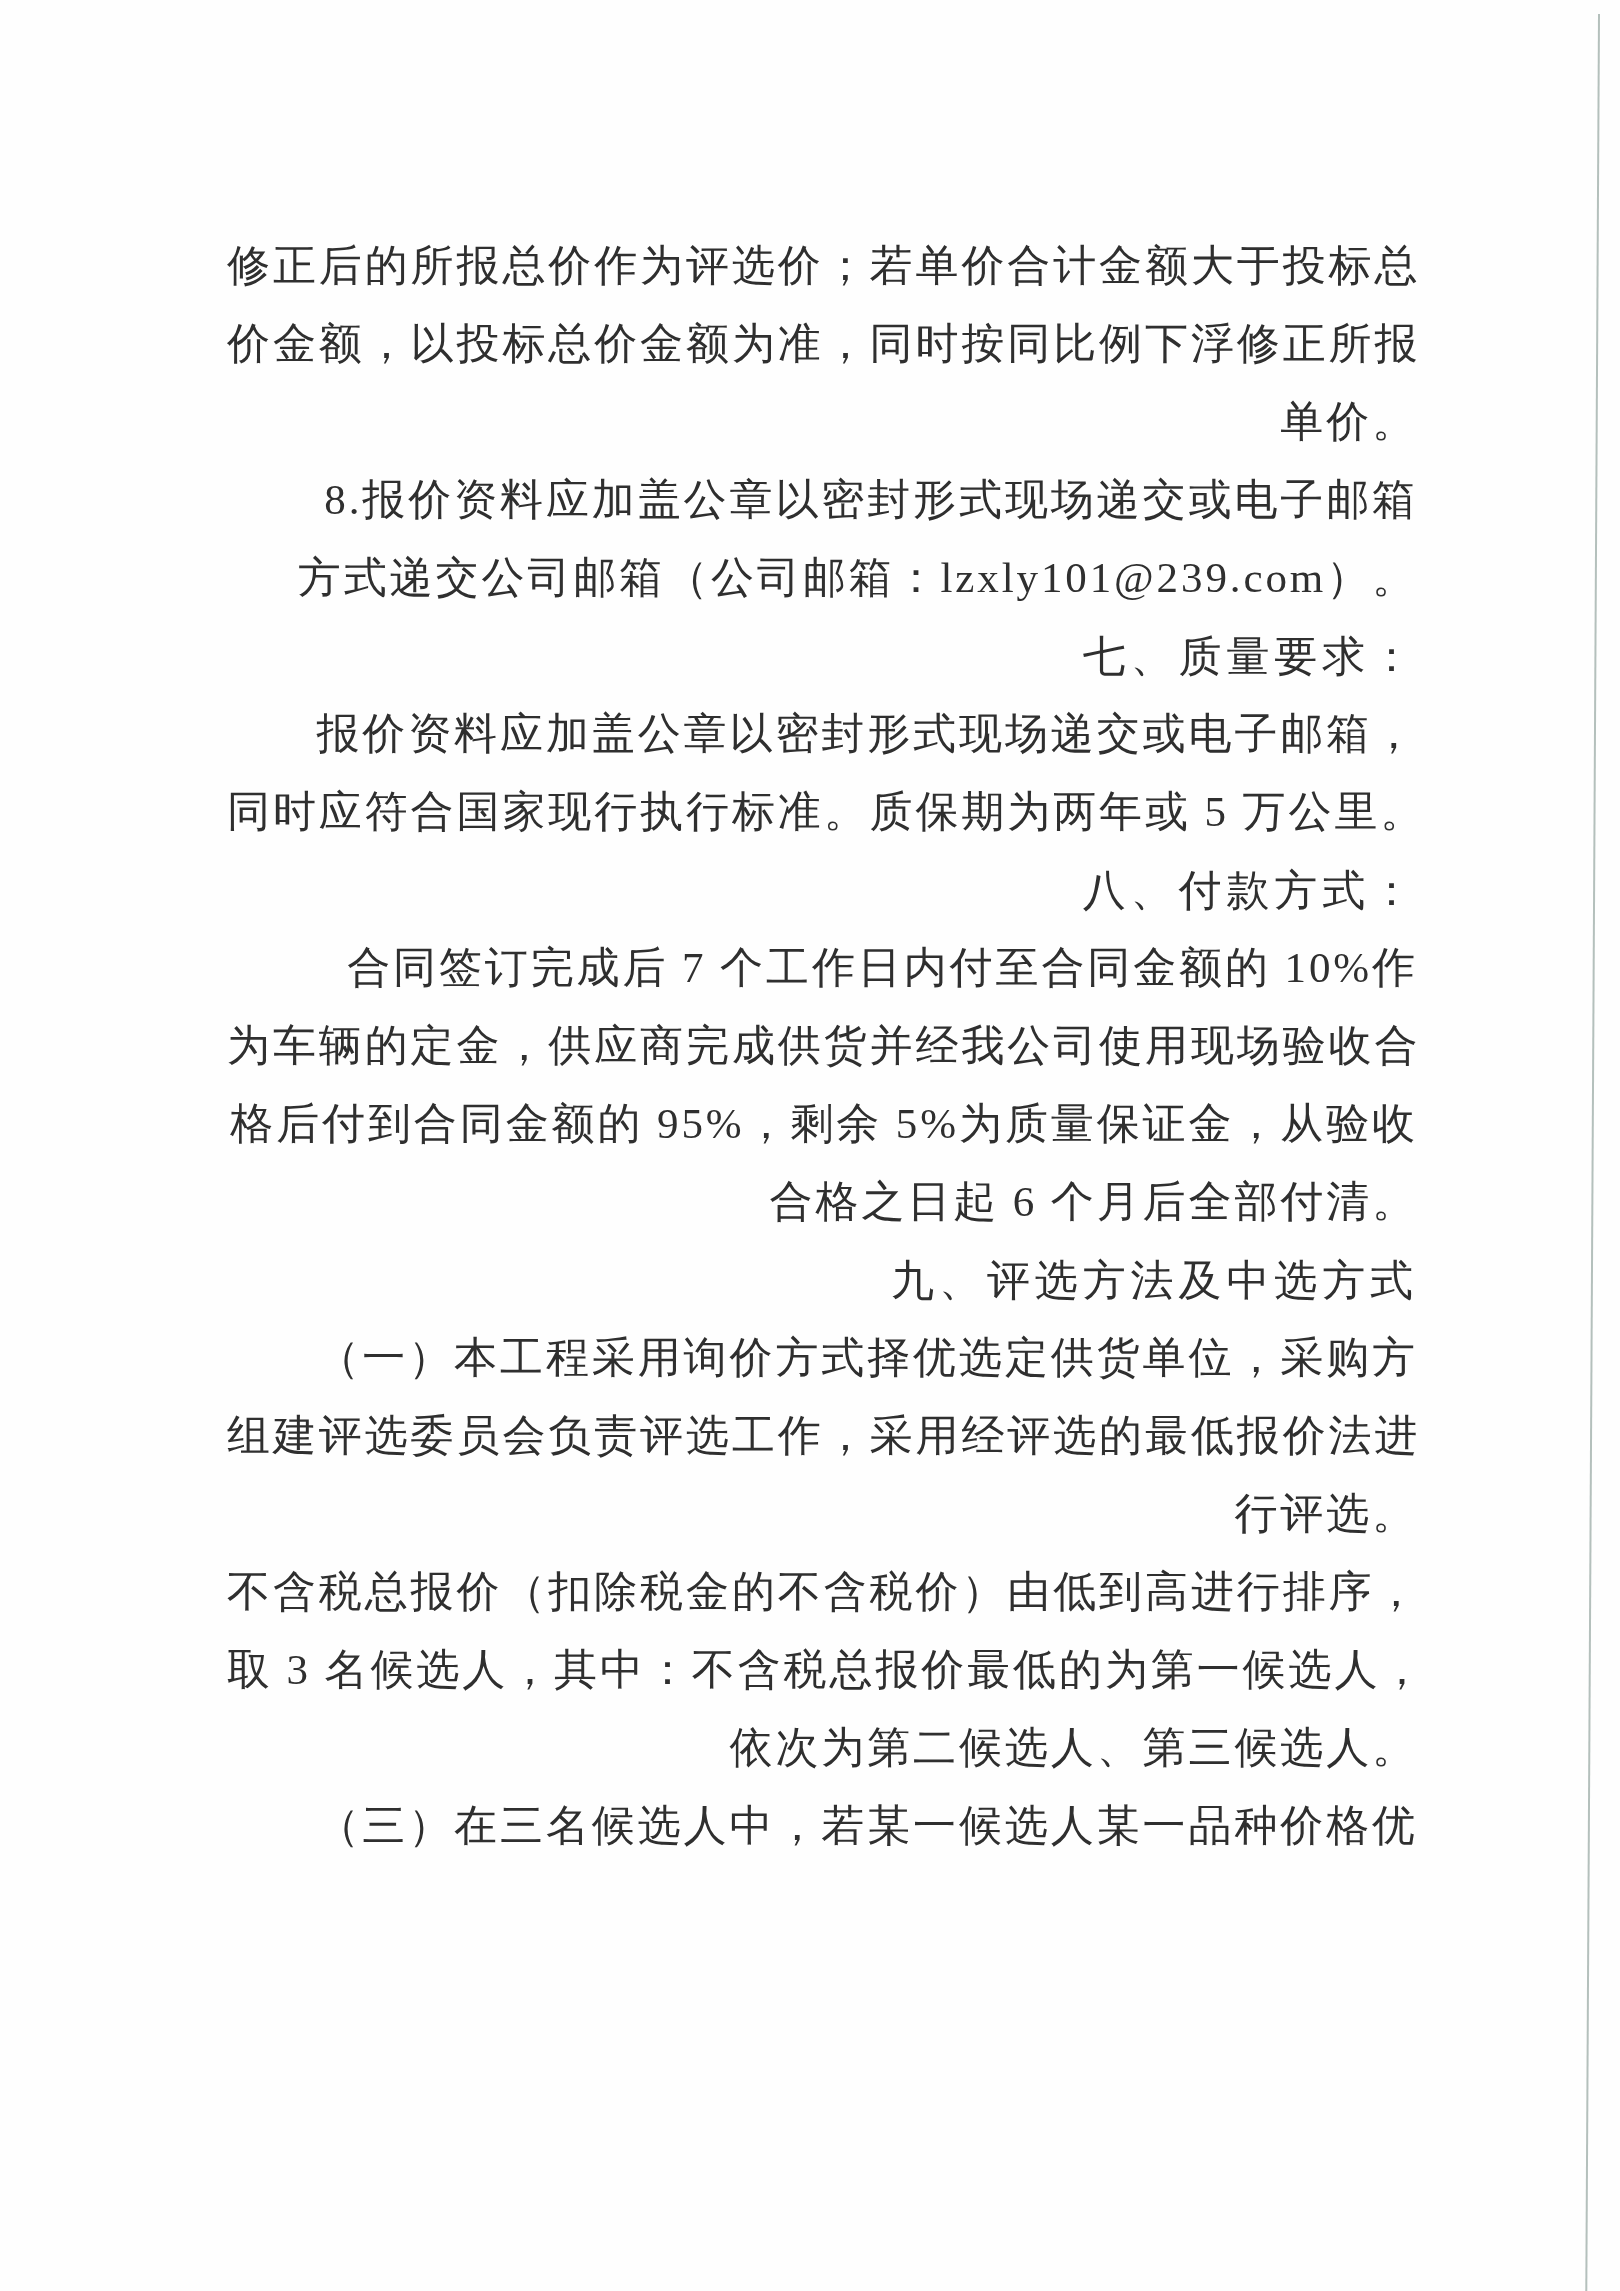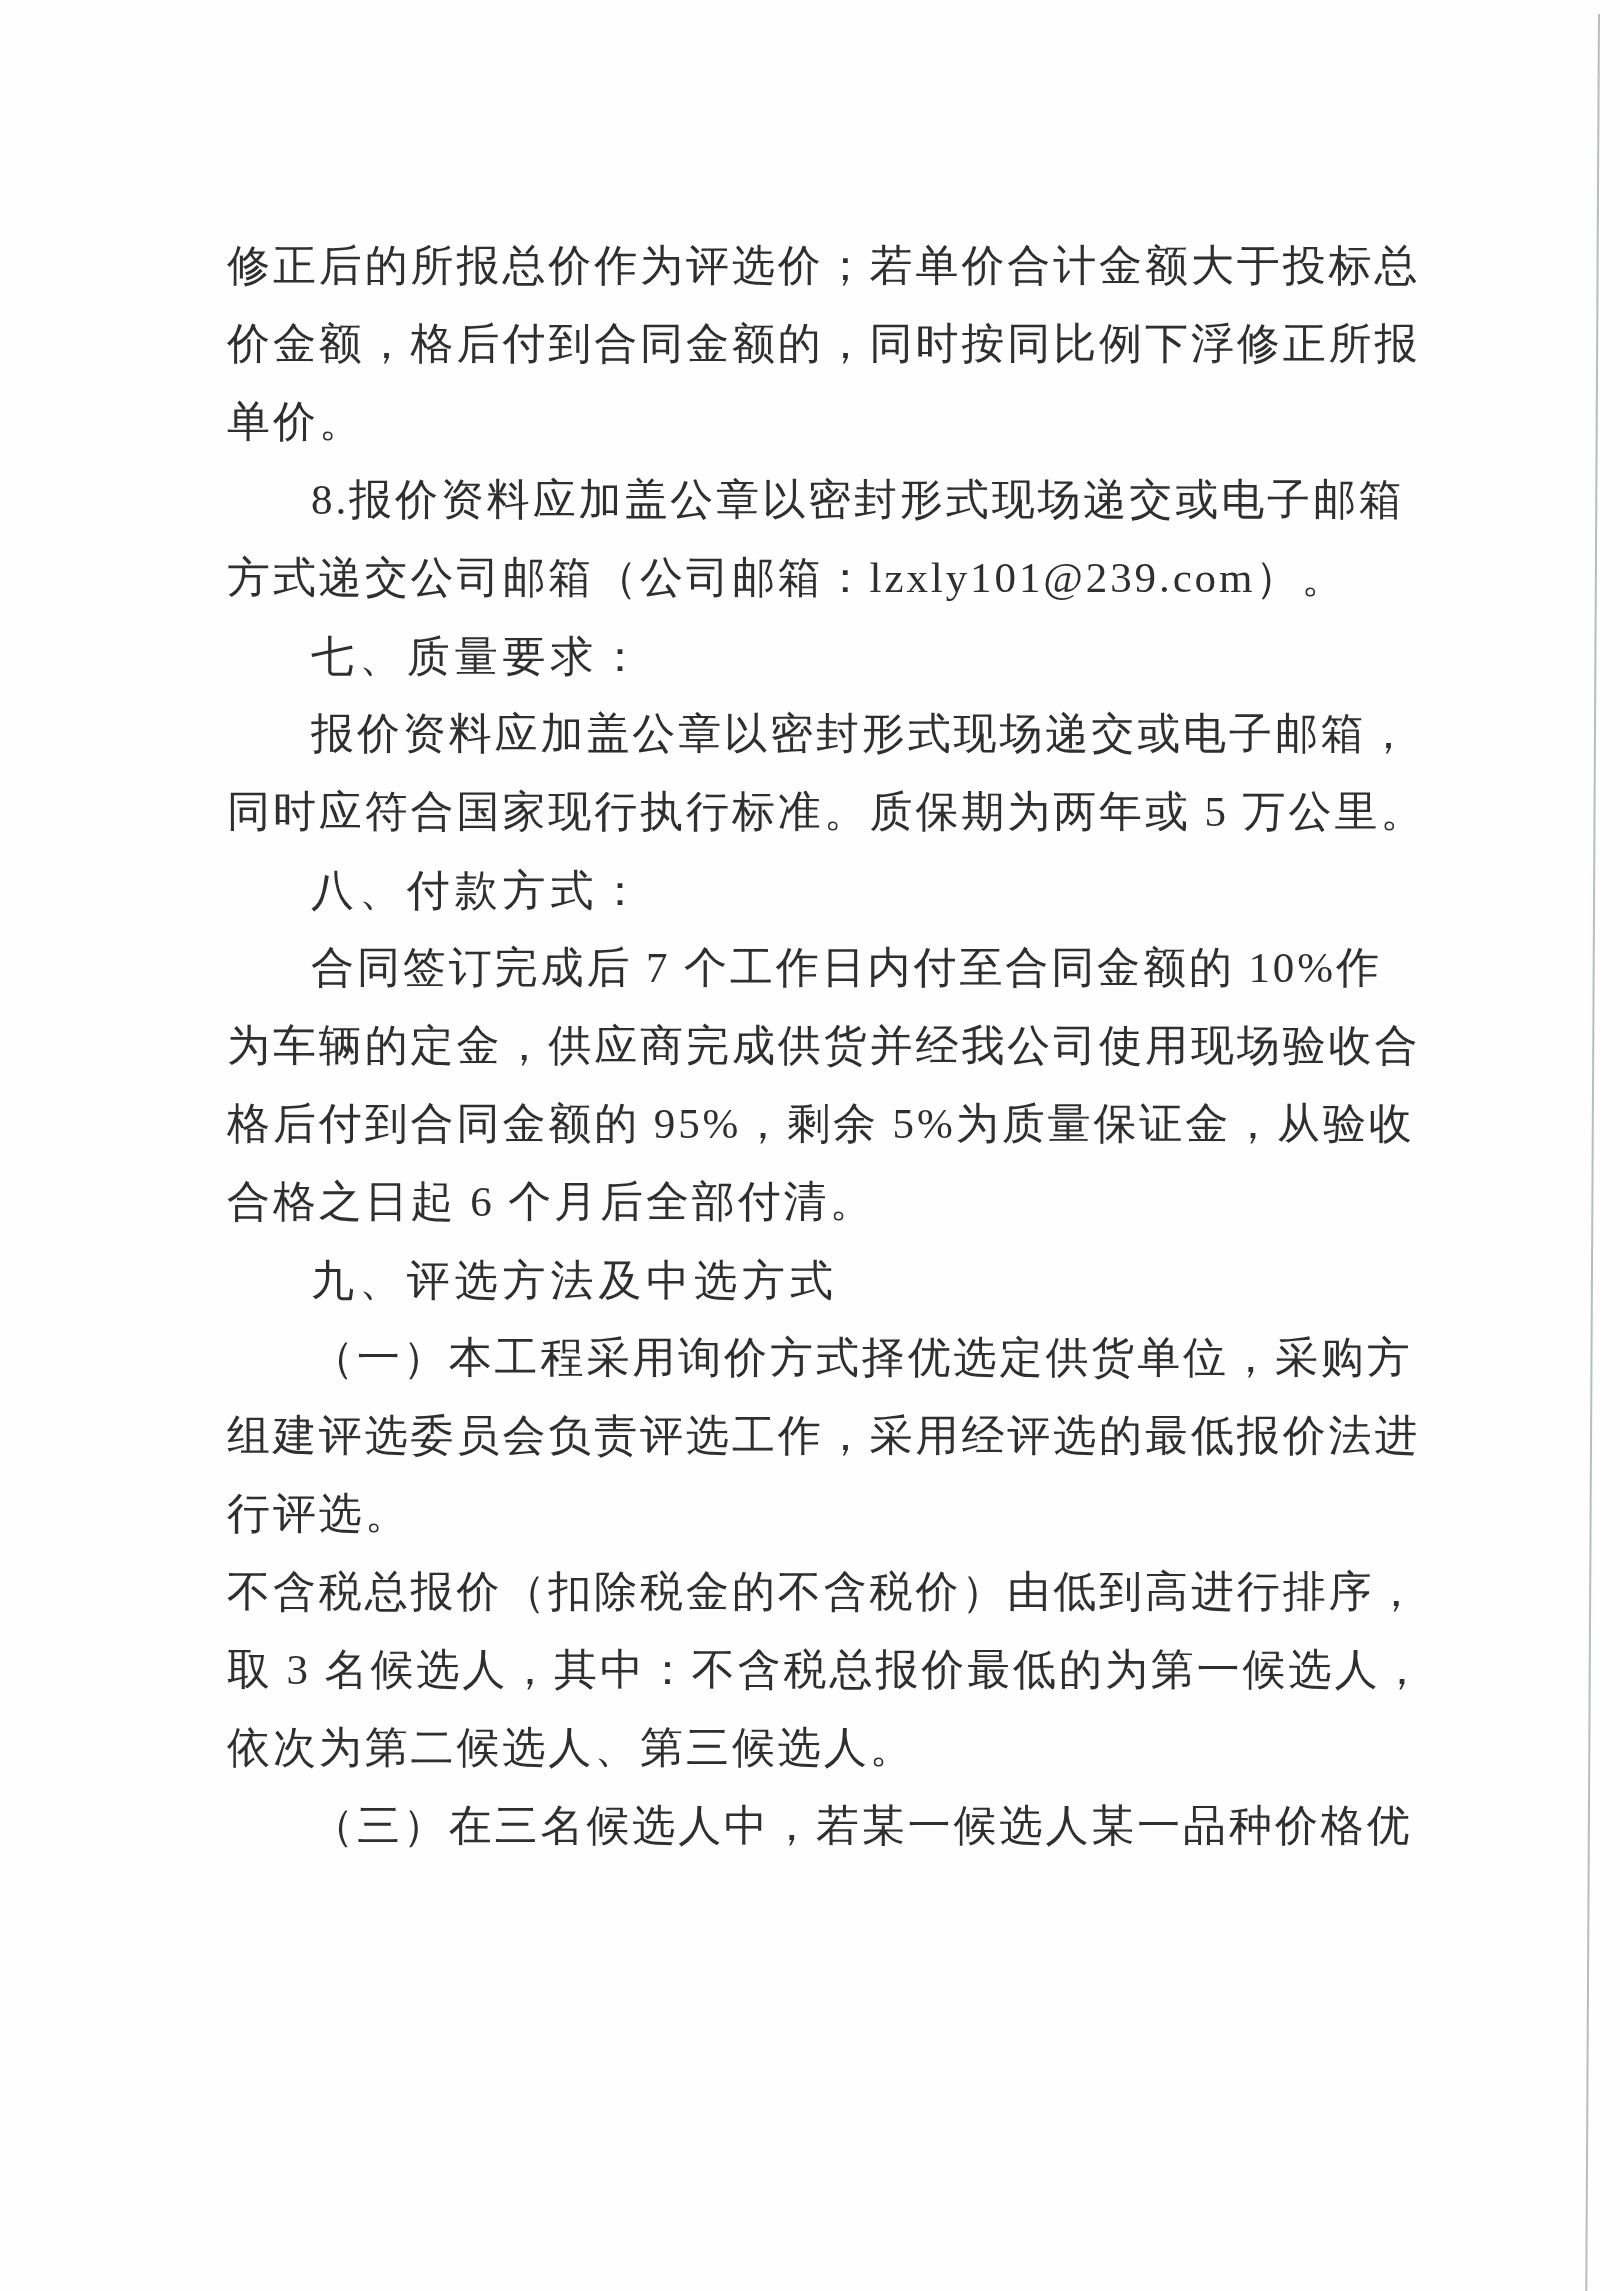--- a/index.html
+++ b/index.html
@@ -15,20 +15,21 @@
     background: #fefefe;
     overflow: hidden;
     font-family: "Liberation Serif", "DejaVu Serif", serif;
     color: #2f2f2f;
   }
   .doc {
     position: absolute;
     left: 227px;
     top: 227px;
     width: 1191px;
+    text-align: right;
   }
   .block { margin: 0; padding: 0; }
   .line {
     height: 78px;
     line-height: 78px;
     font-size: 43px;
     letter-spacing: 2.9px;
     white-space: nowrap;
   }
   .indent { text-indent: 84px; }
@@ -51,21 +52,21 @@
     transform: rotate(0.32deg);
   }
 </style>
 </head>
 <body>
 
 <div class="page" style="background: rgb(254, 254, 254); color: rgb(47, 47, 47);">
   <div class="doc">
       <div class="block paragraph">
         <div class="line">修正后的所报总价作为评选价；若单价合计金额大于投标总</div>
-        <div class="line">价金额，格后付到合同金额的，同时按同比例下浮修正所报</div>
+        <div class="line">价金额，以投标总价金额为准，同时按同比例下浮修正所报</div>
         <div class="line">单价。</div>
       </div>
       <div class="block paragraph">
         <div class="line indent">8.报价资料应加盖公章以密封形式现场递交或电子邮箱</div>
         <div class="line">方式递交公司邮箱（公司邮箱：lzxly101@239.com）。</div>
       </div>
       <div class="block heading bold">
         <div class="line indent">七、质量要求：</div>
       </div>
       <div class="block paragraph">

